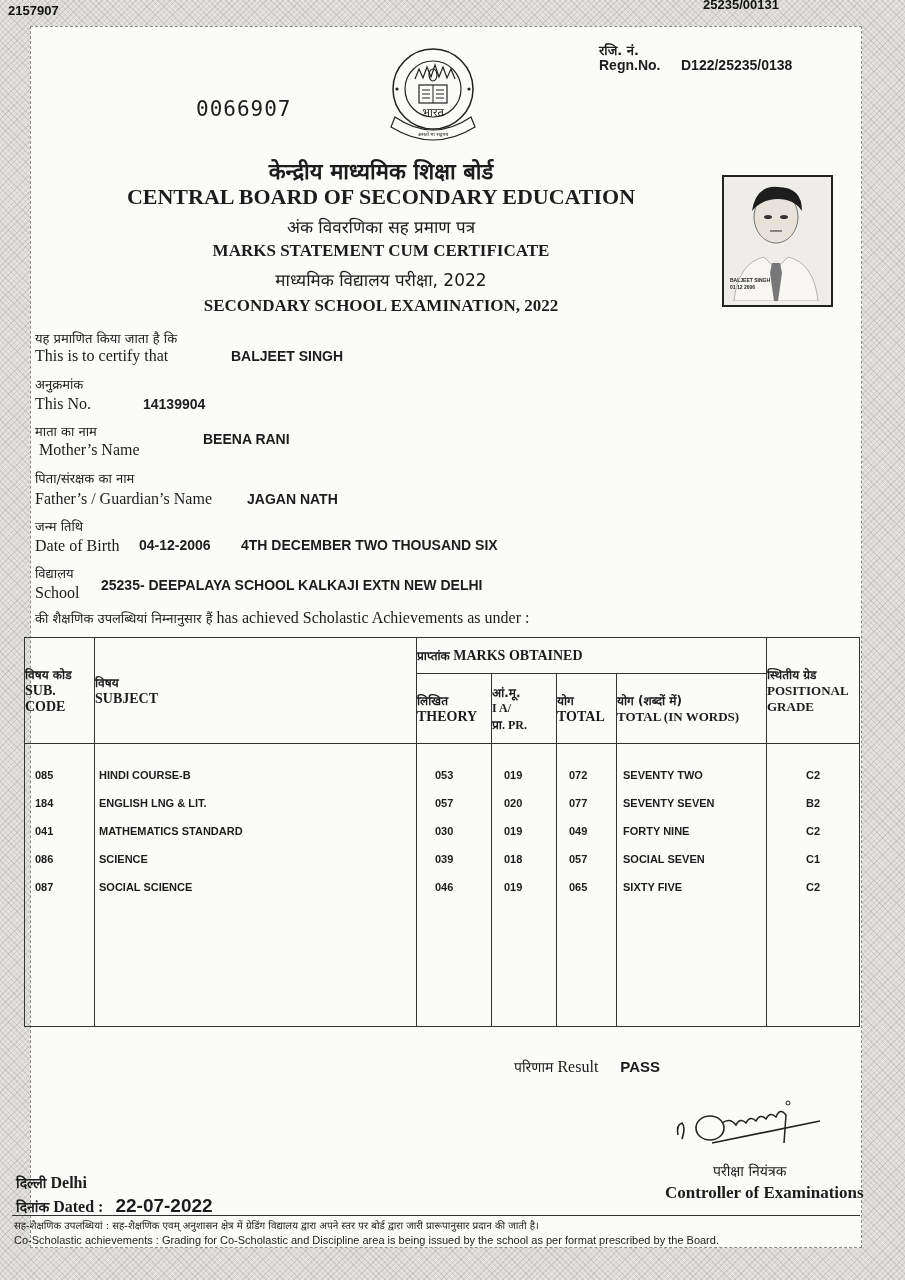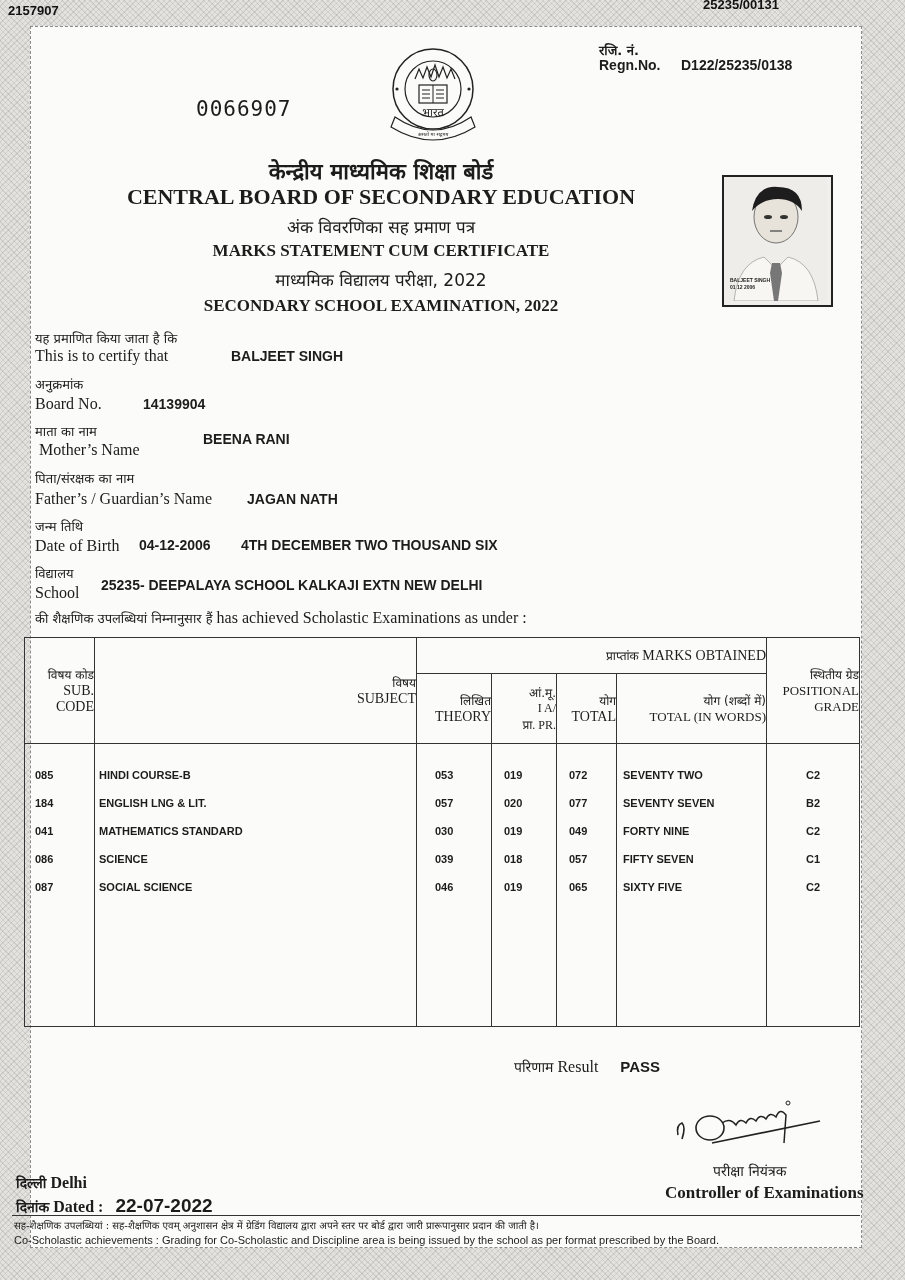--- a/index.html
+++ b/index.html
@@ -38,21 +38,21 @@
   .label-en { font-family:"Liberation Serif", serif; font-size:16px; }
   .value { font-family:"Liberation Sans", sans-serif; font-weight:bold; font-size:14px; }
   table.marks {
     position:absolute; left:24px; top:637px; width:835px; height:390px;
     border-collapse:collapse; table-layout:fixed;
   }
   table.marks td, table.marks th {
     border-left:1.5px solid #333; border-right:1.5px solid #333;
     padding:0; vertical-align:top;
   }
-  table.marks thead th { border:1.5px solid #333; font-weight:normal; text-align:right; vertical-align:middle; font-size:14px; }
+  table.marks thead th { border:1.5px solid #333; font-weight:bold; text-align:left; vertical-align:middle; font-size:14px; }
   table.marks tbody td { border-bottom:1.5px solid #333; }
   .th-hi { font-family:"DejaVu Sans", sans-serif; font-size:12px; display:block; }
   .th-en { font-family:"Liberation Serif", serif; font-size:14px; display:block; }
   .cell-list div { font-family:"Liberation Sans", sans-serif; font-weight:bold; font-size:11px; height:28px; line-height:28px; }
   .note-hi { font-family:"DejaVu Sans", sans-serif; font-size:10px; }
   .note-en { font-family:"Liberation Sans", sans-serif; font-size:11px; }
 </style>
 </head>
 <body>
 
@@ -113,21 +113,21 @@
     </svg>
     <div class="abs sans bold" style="left:6px;top:100px;font-size:5px;line-height:7px;">BALJEET SINGH</div>
     <div class="abs sans bold" style="left:6px;top:107px;font-size:5px;line-height:7px;">01 12 2006</div>
   </div>
 
   <div class="abs label-hi" style="left:4px;top:302px;">यह प्रमाणित किया जाता है कि</div>
   <div class="abs label-en" style="left:4px;top:320px;">This is to certify that</div>
   <div class="abs value" style="left:200px;top:321px;">BALJEET SINGH</div>
 
   <div class="abs label-hi" style="left:4px;top:348px;">अनुक्रमांक</div>
-  <div class="abs label-en" style="left:4px;top:368px;">Board No.</div>
+  <div class="abs label-en" style="left:4px;top:368px;">This No.</div>
   <div class="abs value" style="left:112px;top:369px;">14139904</div>
 
   <div class="abs label-hi" style="left:4px;top:395px;">माता का नाम</div>
   <div class="abs label-en" style="left:8px;top:414px;">Mother’s Name</div>
   <div class="abs value" style="left:172px;top:404px;">BEENA RANI</div>
 
   <div class="abs label-hi" style="left:4px;top:442px;">पिता/संरक्षक का नाम</div>
   <div class="abs label-en" style="left:4px;top:463px;">Father’s / Guardian’s Name</div>
   <div class="abs value" style="left:216px;top:464px;">JAGAN NATH</div>
 
@@ -135,21 +135,21 @@
   <div class="abs label-en" style="left:4px;top:510px;">Date of Birth</div>
   <div class="abs value" style="left:108px;top:510px;">04-12-2006</div>
   <div class="abs value" style="left:210px;top:510px;">4TH DECEMBER TWO THOUSAND SIX</div>
 
   <div class="abs label-hi" style="left:4px;top:537px;">विद्यालय</div>
   <div class="abs label-en" style="left:4px;top:557px;">School</div>
   <div class="abs value" style="left:70px;top:550px;">25235-  DEEPALAYA SCHOOL KALKAJI EXTN NEW DELHI</div>
 
   <div class="abs" style="left:4px;top:582px;white-space:nowrap;">
     <span class="label-hi">की शैक्षणिक उपलब्धियां निम्नानुसार हैं</span>
-    <span class="label-en">has achieved Scholastic Examinations as under :</span>
+    <span class="label-en">has achieved Scholastic Achievements as under :</span>
   </div>
 
 </div>
 
 <table class="marks">
   <colgroup>
     <col style="width:70px">
       <col style="width:322px">
       <col style="width:75px">
       <col style="width:65px">
@@ -232,21 +232,21 @@
         <div>072</div>
         <div>077</div>
         <div>049</div>
         <div>057</div>
         <div>065</div>
       </td>
       <td class="cell-list" style="padding:17px 0 0 6px;">
         <div>SEVENTY TWO</div>
         <div>SEVENTY SEVEN</div>
         <div>FORTY NINE</div>
-        <div>FIFTY SEVEN</div>
+        <div>SOCIAL SEVEN</div>
         <div>SIXTY FIVE</div>
       </td>
       <td class="cell-list" style="padding:17px 0 0 0;text-align:center;">
         <div>C2</div>
         <div>B2</div>
         <div>C2</div>
         <div>C1</div>
         <div>C2</div>
       </td>
     </tr>

